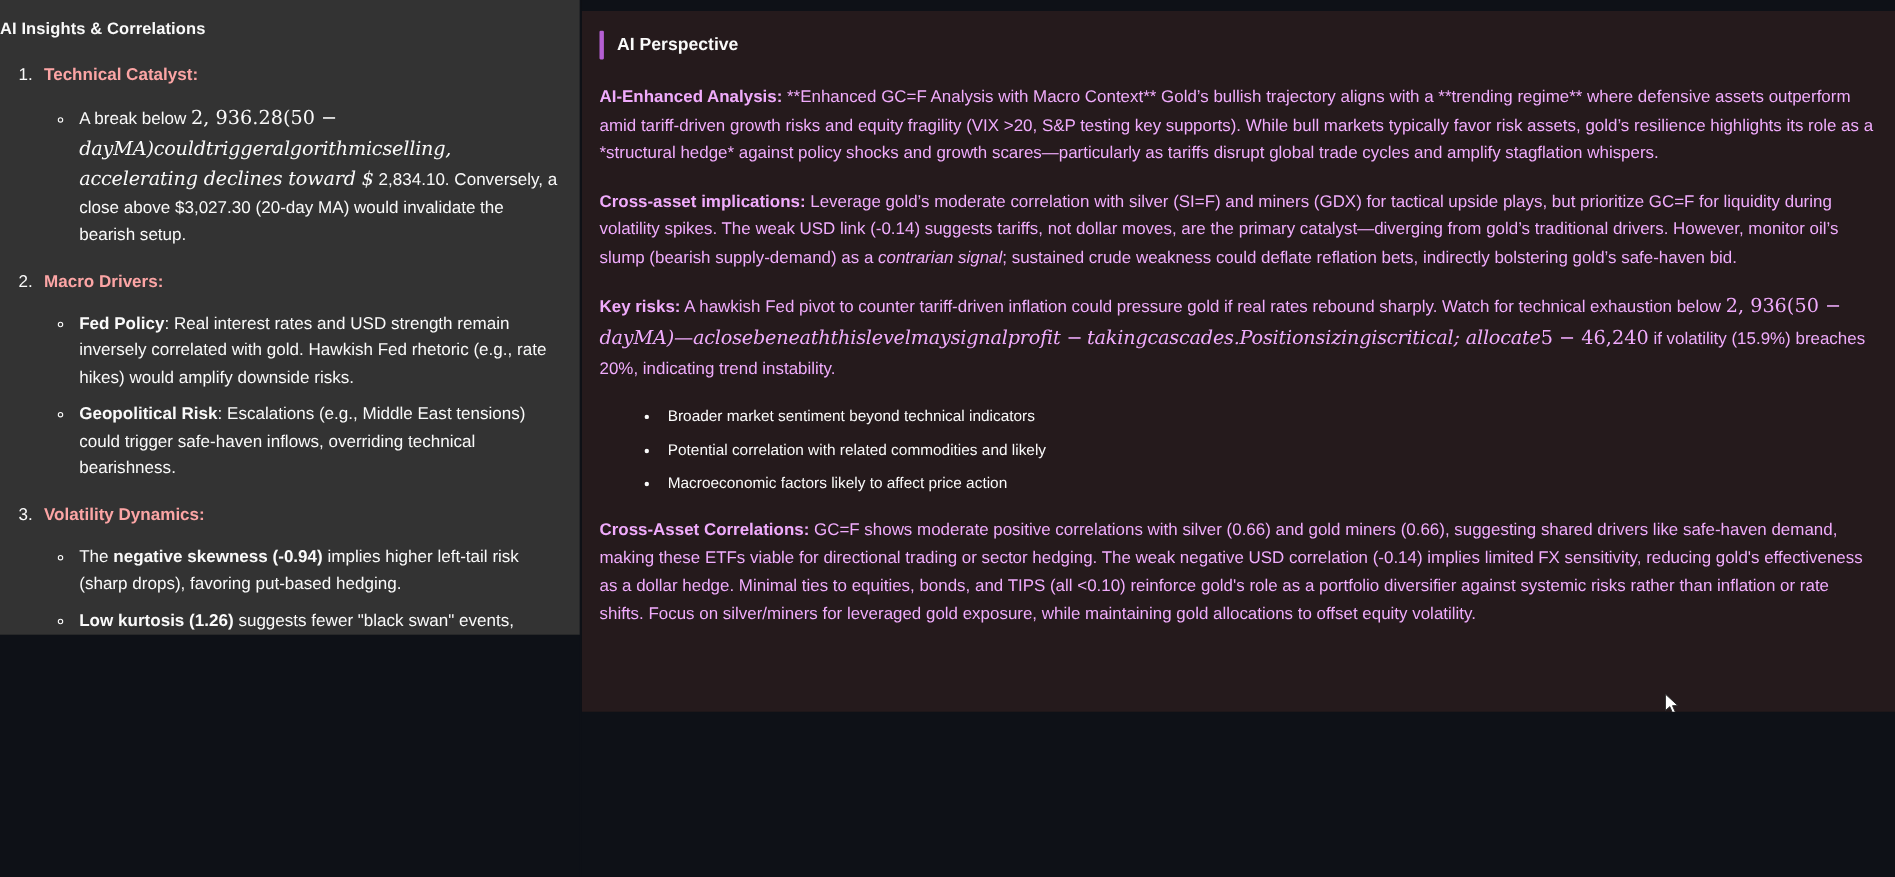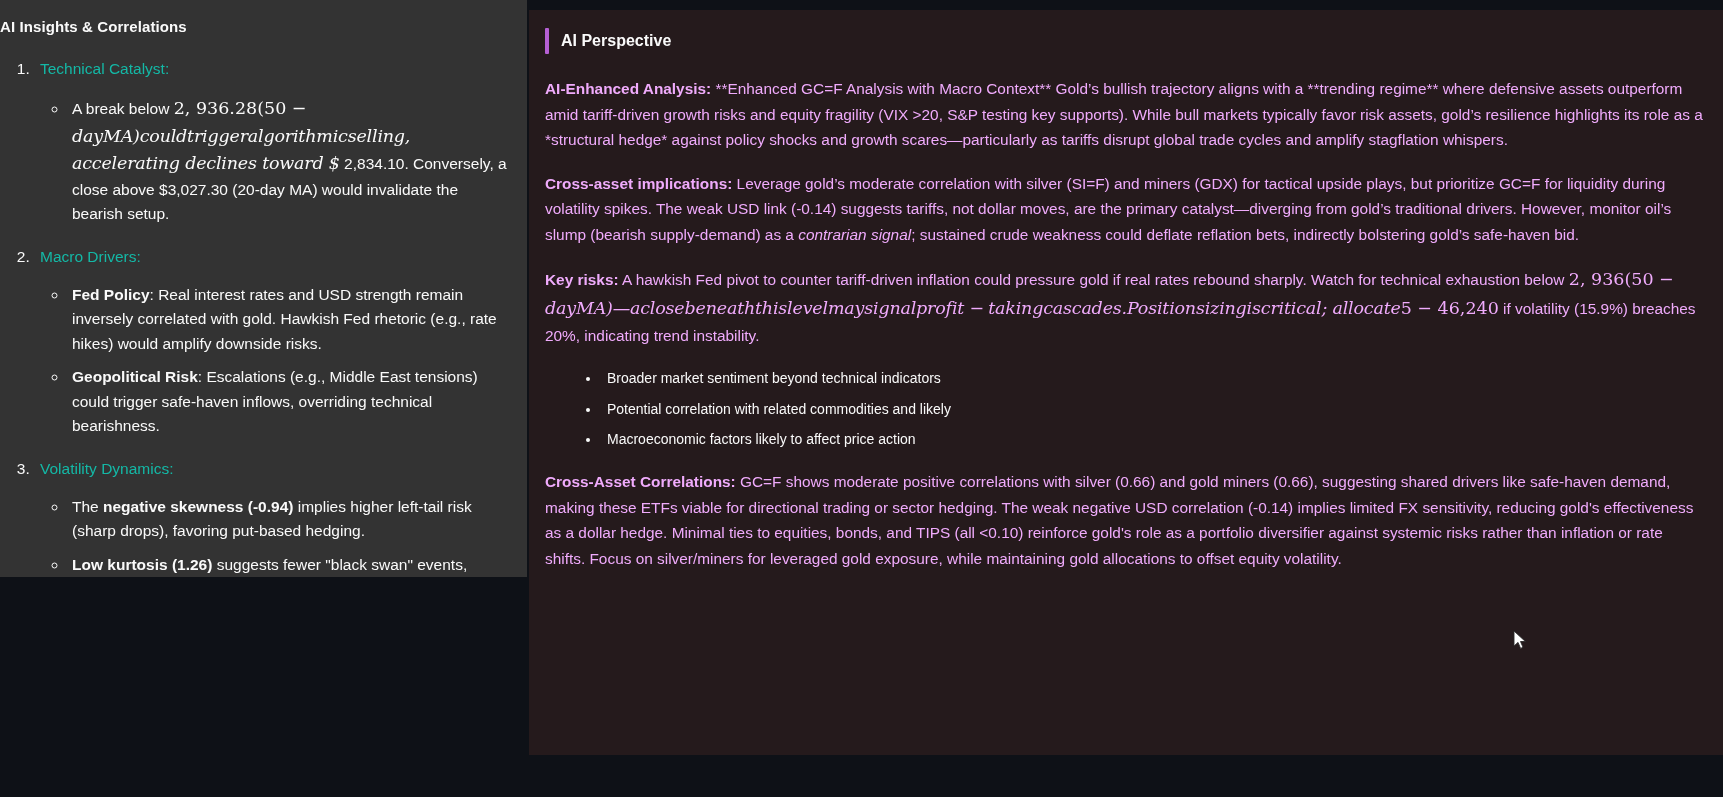--- a/index.html
+++ b/index.html
@@ -40,22 +40,22 @@
     padding-left: 34px;
     color: #fafafa;
     font-size: 15.5px;
     line-height: 1.55;
   }
   ol.insights > li {
     margin-bottom: 2px;
     padding-left: 6px;
   }
   ol.insights > li > .li-head {
-    font-weight: normal;
-    color: #14b8a6;
+    font-weight: bold;
+    color: #fca5a5;
     font-size: 15.5px;
   }
   ul.sub {
     list-style-type: circle;
     margin: 14px 0 18px 0;
     padding-left: 28px;
     color: #fafafa;
   }
   ul.sub > li {
     margin-bottom: 9px;
@@ -80,21 +80,21 @@
   #divider {
     width: 2px;
     height: 797px;
     background: #0e1117;
     flex: 0 0 2px;
   }
 
   
   #right-panel {
     flex: 1 1 auto;
-    height: 755px;
+    height: 647px;
     background: #251a1c;
     position: relative;
     overflow: hidden;
     padding: 0;
   }
   #right-top-strip {
     height: 10px;
     background: #0e1117;
     width: 100%;
   }

